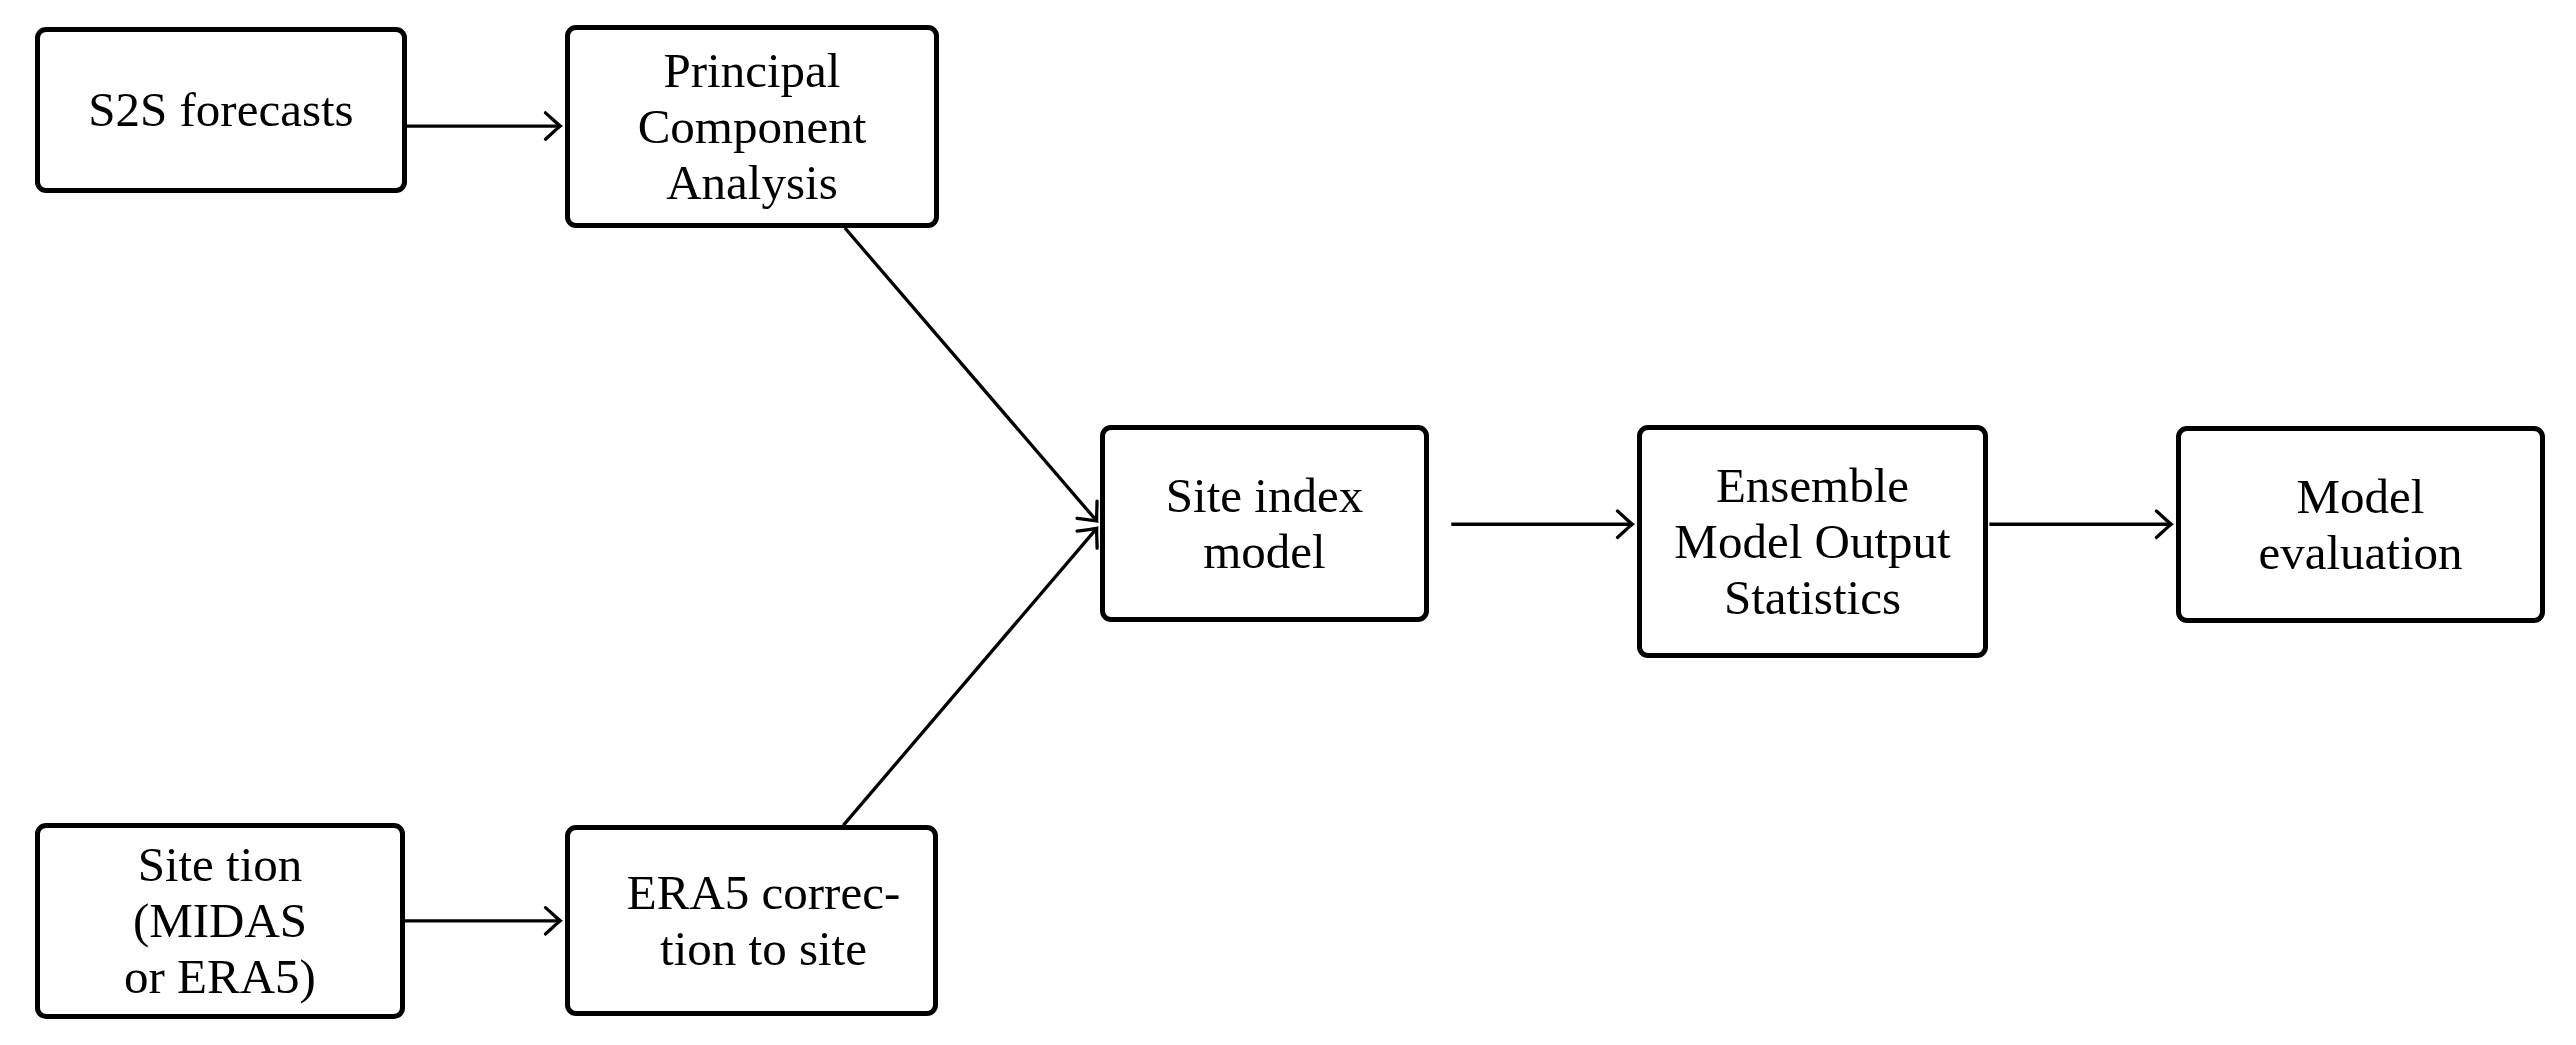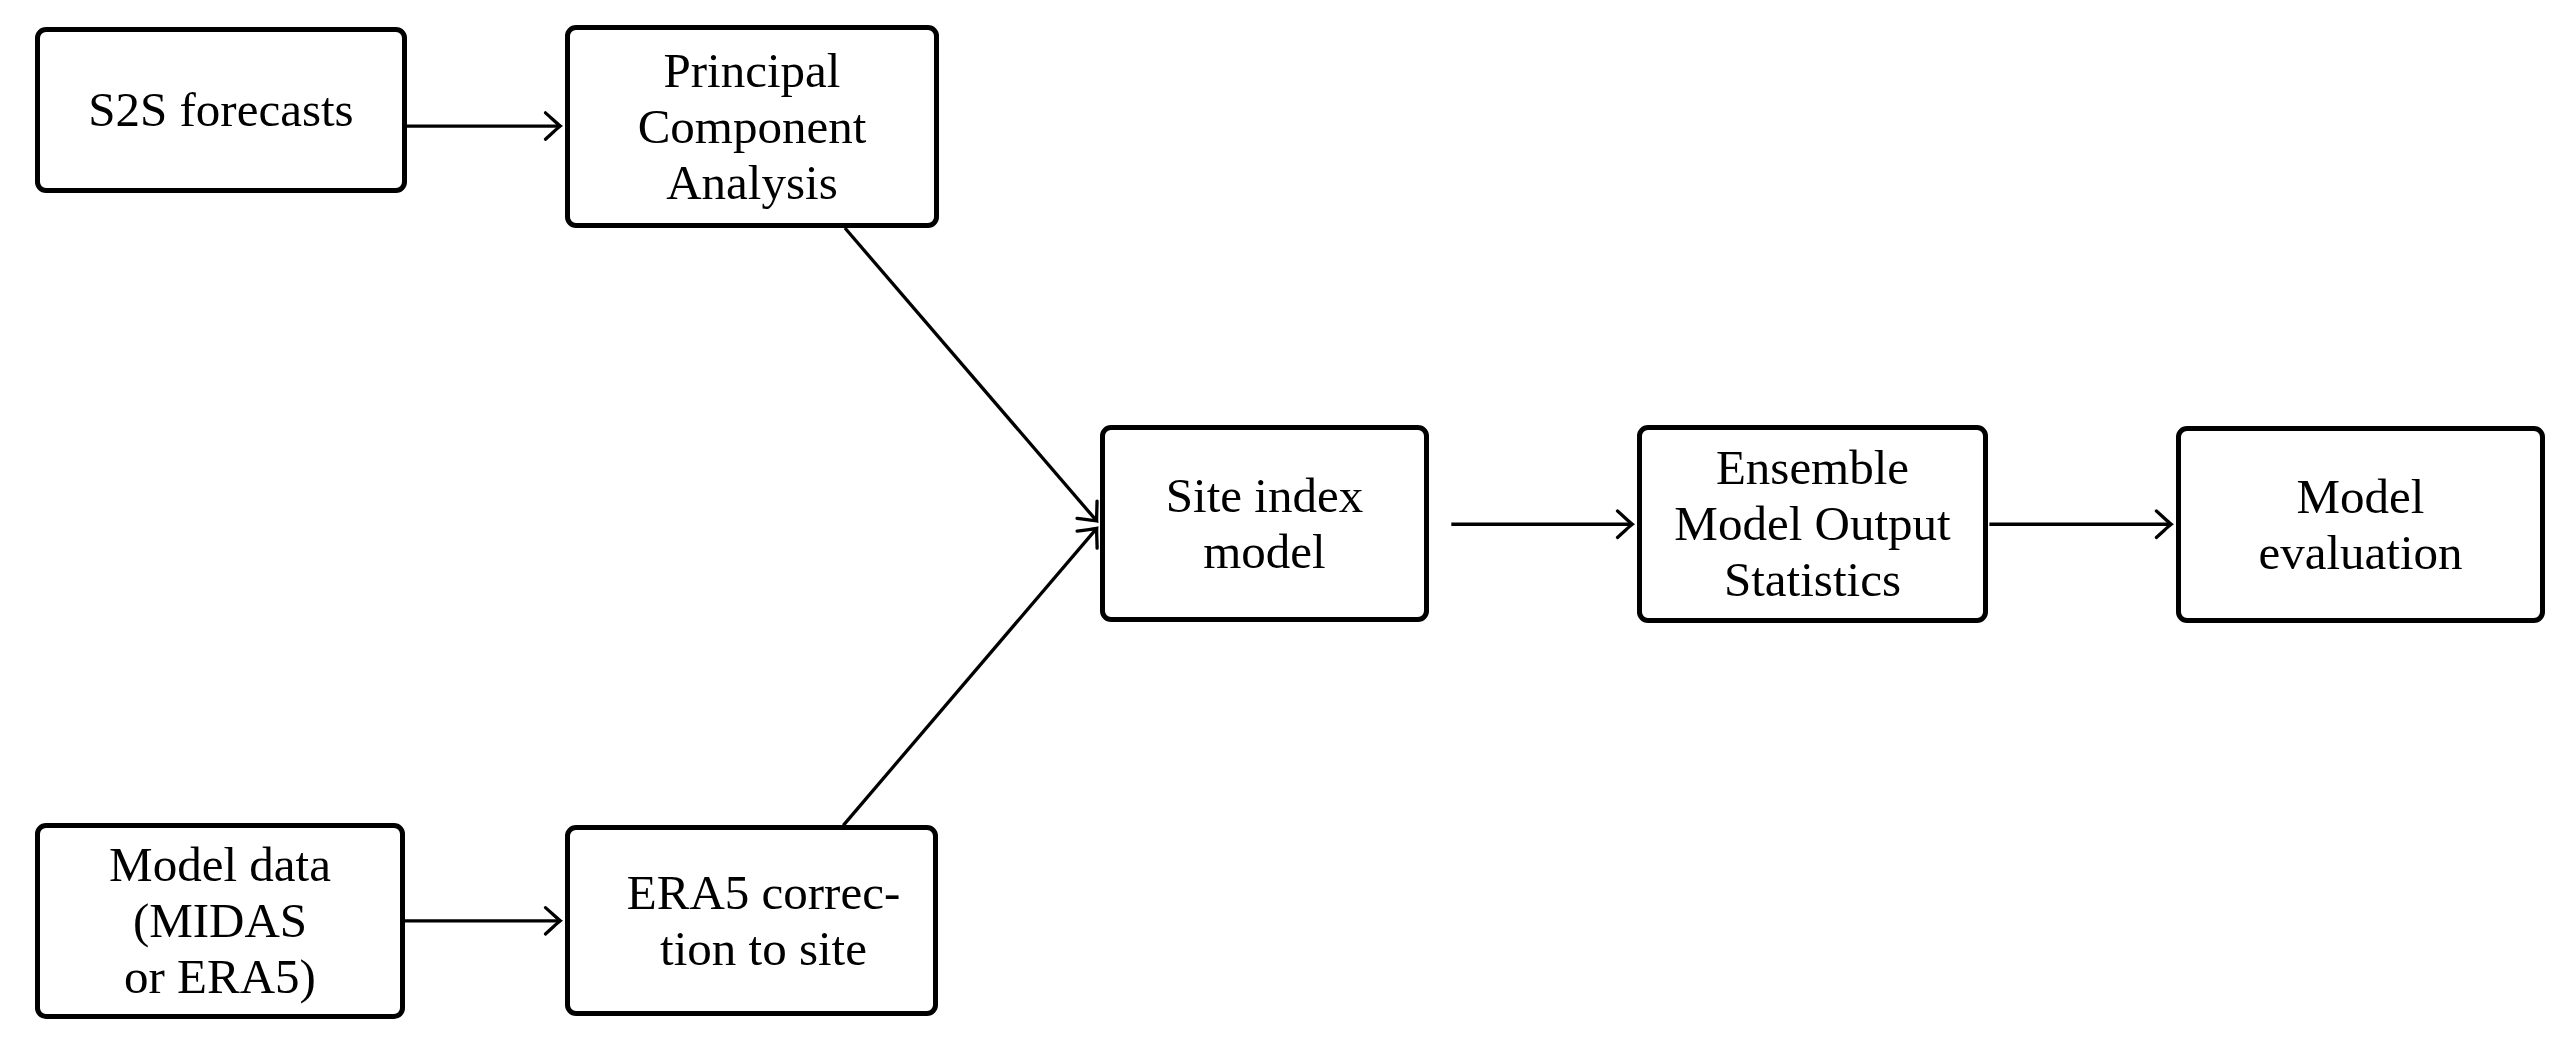--- a/index.html
+++ b/index.html
@@ -35,21 +35,21 @@
     text-align: center;
     font-size: 49px;
     line-height: 56px;
     white-space: pre-line;
   }
   .n-s2s       { left: 35px;   top: 27px;   width: 372px; height: 166px; }
   .n-pca       { left: 565px;  top: 25px;   width: 374px; height: 203px; }
   .n-sitedata  { left: 35px;   top: 823px; width: 370px; height: 196px; }
   .n-era5      { left: 565px;  top: 825px; width: 373px; height: 191px; padding-left: 24px; }
   .n-siteindex { left: 1100px; top: 425px;  width: 329px; height: 197px; }
-  .n-emos      { left: 1637px; top: 425px;  width: 351px; height: 198px; }
+  .n-emos      { left: 1637px; top: 425px;  width: 351px; height: 233px; }
   .n-modeleval { left: 2176px; top: 426px;  width: 369px; height: 197px; }
 </style>
 </head>
 <body>
 
 <div id="canvas">
 
   <svg id="edges" viewBox="0 0 3131 1271" xmlns="http://www.w3.org/2000/svg">
     <defs>
       <marker id="arrowhead" markerUnits="userSpaceOnUse" markerWidth="44" markerHeight="40" refX="21" refY="19" orient="auto">
@@ -69,21 +69,21 @@
 
     <line x1="2418" y1="637" x2="2639" y2="637" stroke="#000000" stroke-width="4" marker-end="url(#arrowhead)"></line>
   </svg>
 
   <div class="node n-s2s">S2S forecasts</div>
 
   <div class="node n-pca">Principal
 Component
 Analysis</div>
 
-  <div class="node n-sitedata">Model data
+  <div class="node n-sitedata">Site tion
 (MIDAS
 or ERA5)</div>
 
   <div class="node n-era5">ERA5 correc-
 tion to site</div>
 
   <div class="node n-siteindex">Site index
 model</div>
 
   <div class="node n-emos">Ensemble

